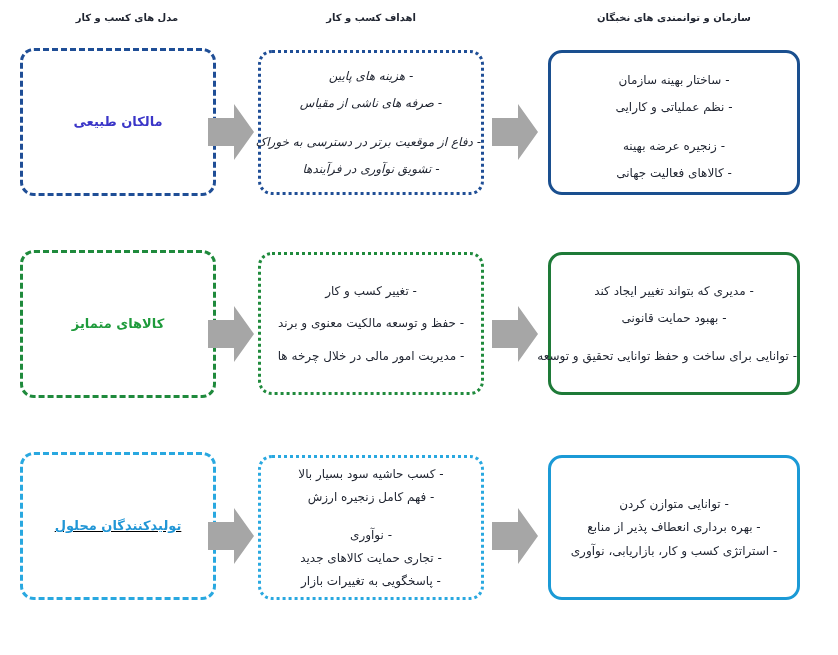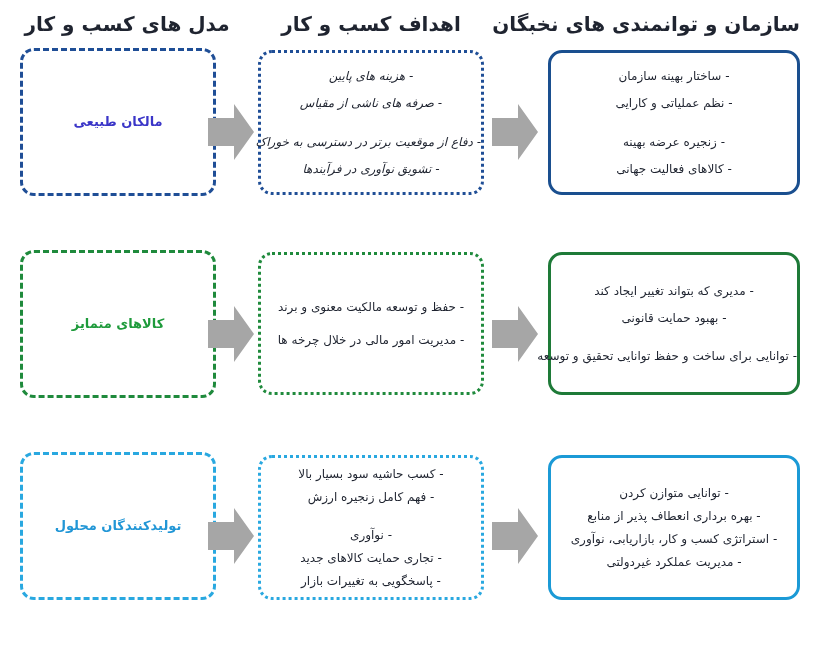--- a/index.html
+++ b/index.html
@@ -26,21 +26,21 @@
     position: absolute;
     top: 0;
     left: 0;
     width: 838px;
     height: 40px;
   }
   .col-header {
     position: absolute;
     top: 12px;
     text-align: center;
-    font-size: 20px;
+    font-size: 10px;
     font-weight: bold;
     color: #1f2430;
     direction: rtl;
     white-space: nowrap;
   }
   .col-header.c1 { left: 14px;  width: 226px; }
   .col-header.c2 { left: 258px; width: 226px; }
   .col-header.c3 { left: 548px; width: 252px; }
 
   
@@ -156,61 +156,62 @@
         <li style="color: rgb(31, 36, 48);">- تشویق نوآوری در فرآیندها</li>
       </ul>
   </div>
 
   <div class="arrow" id="arrow-r1b">
     <svg viewBox="0 0 46 56">
         <polygon points="0,14 26,14 26,0 46,28 26,56 26,42 0,42" fill="#a6a6a6"></polygon>
       </svg>
   </div>
 
-  <div class="box right" id="box-r1c3" style="border-color: rgb(26, 79, 143);">
+  <div class="box right" id="box-r1c3" style="border-color: rgb(26, 79, 143); justify-content: flex-end;">
     <ul class="item-list gap-lg sp-1" id="list-r1c3">
         <li style="color: rgb(31, 36, 48);">- ساختار بهینه سازمان</li>
         <li style="color: rgb(31, 36, 48);">- نظم عملیاتی و کارایی</li>
         <li style="color: rgb(31, 36, 48);">- زنجیره عرضه بهینه</li>
         <li style="color: rgb(31, 36, 48);">- کالاهای فعالیت جهانی</li>
       </ul>
   </div>
 
   <div class="box left" id="box-r2c1" style="border-color: rgb(31, 138, 60);">
     <div class="left-label" id="label-r2" style="color: rgb(31, 155, 60);">کالاهای متمایز</div>
   </div>
 
   <div class="arrow" id="arrow-r2a">
     <svg viewBox="0 0 46 56">
         <polygon points="0,14 26,14 26,0 46,28 26,56 26,42 0,42" fill="#a6a6a6"></polygon>
       </svg>
   </div>
 
   <div class="box middle" id="box-r2c2" style="border-color: rgb(31, 138, 60);">
     <ul class="item-list gap-md" id="list-r2c2">
+        <li style="color: rgb(31, 36, 48);">- تغییر کسب و کار</li>
         <li style="color: rgb(31, 36, 48);">- حفظ و توسعه مالکیت معنوی و برند</li>
         <li style="color: rgb(31, 36, 48);">- مدیریت امور مالی در خلال چرخه ها</li>
       </ul>
   </div>
 
   <div class="arrow" id="arrow-r2b">
     <svg viewBox="0 0 46 56">
         <polygon points="0,14 26,14 26,0 46,28 26,56 26,42 0,42" fill="#a6a6a6"></polygon>
       </svg>
   </div>
 
   <div class="box right" id="box-r2c3" style="border-color: rgb(30, 122, 56);">
     <ul class="item-list gap-lg sp-1" id="list-r2c3">
         <li style="color: rgb(31, 36, 48);">- مدیری که بتواند تغییر ایجاد کند</li>
         <li style="color: rgb(31, 36, 48);">- بهبود حمایت قانونی</li>
         <li style="color: rgb(31, 36, 48);">- توانایی برای ساخت و حفظ توانایی تحقیق و توسعه</li>
       </ul>
   </div>
 
-  <div class="box left" id="box-r3c1" style="border-color: rgb(41, 168, 224);">
+  <div class="box left" id="box-r3c1" style="border-color: rgb(41, 168, 224); text-decoration: underline;">
     <div class="left-label" id="label-r3" style="color: rgb(33, 150, 214);">تولیدکنندگان محلول</div>
   </div>
 
   <div class="arrow" id="arrow-r3a">
     <svg viewBox="0 0 46 56">
         <polygon points="0,14 26,14 26,0 46,28 26,56 26,42 0,42" fill="#a6a6a6"></polygon>
       </svg>
   </div>
 
   <div class="box middle" id="box-r3c2" style="border-color: rgb(41, 168, 224);">
@@ -227,17 +228,16 @@
     <svg viewBox="0 0 46 56">
         <polygon points="0,14 26,14 26,0 46,28 26,56 26,42 0,42" fill="#a6a6a6"></polygon>
       </svg>
   </div>
 
   <div class="box right" id="box-r3c3" style="border-color: rgb(27, 154, 214);">
     <ul class="item-list gap-sm" id="list-r3c3">
         <li style="color: rgb(31, 36, 48);">- توانایی متوازن کردن</li>
         <li style="color: rgb(31, 36, 48);">- بهره برداری انعطاف پذیر از منابع</li>
         <li style="color: rgb(31, 36, 48);">- استراتژی کسب و کار، بازاریابی، نوآوری</li>
-        <li style="color: rgb(31, 36, 48);">- مدیریت عملکرد غیردولتی</li>
       </ul>
   </div>
 
 </div>
 
 </body></html>

